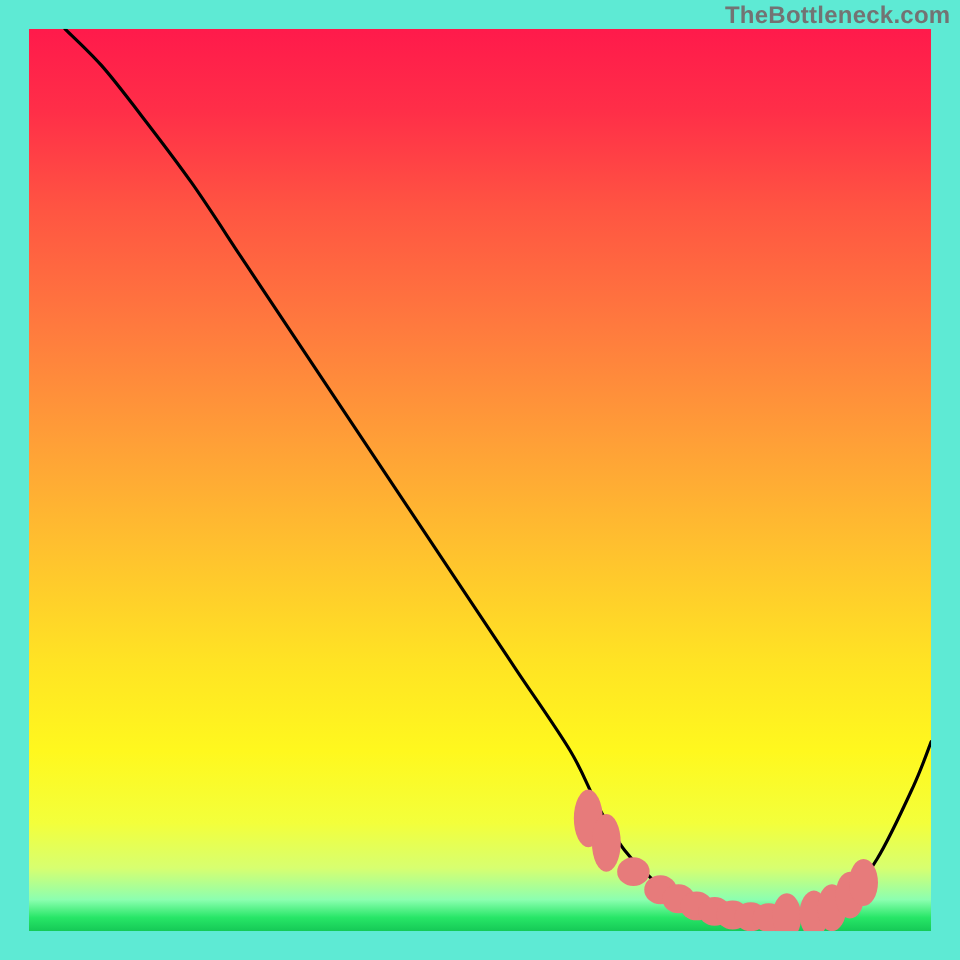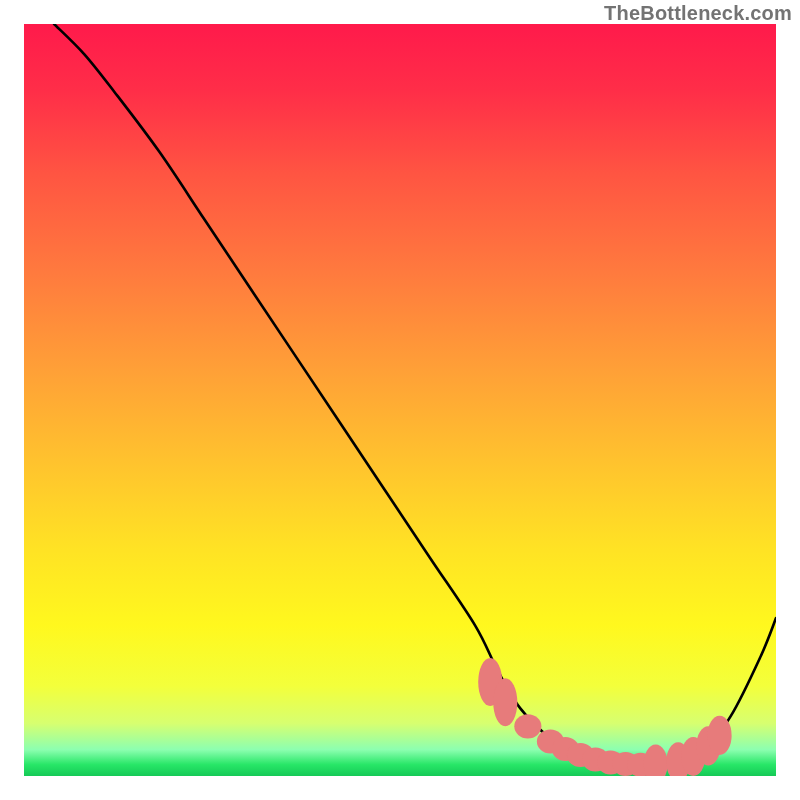--- a/index.html
+++ b/index.html
@@ -9,21 +9,21 @@
     height: 800px;
     background: #000;
     overflow: hidden;
   }
   .frame {
     position: absolute;
     left: 0;
     top: 0;
     width: 800px;
     height: 800px;
-    background: #ffffff;
+    background: #5eead4;
   }
   .plot {
     position: absolute;
     left: 24px;
     top: 24px;
     width: 752px;
     height: 752px;
     overflow: hidden;
   }
   .gradient {

